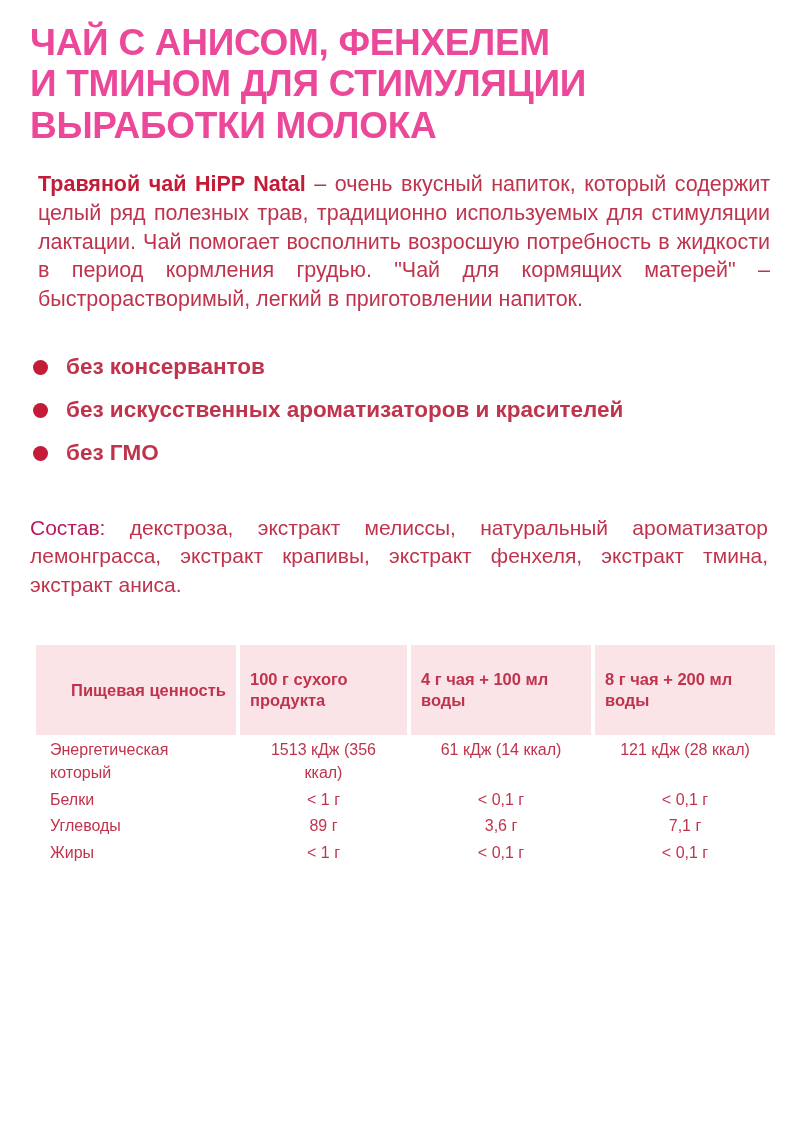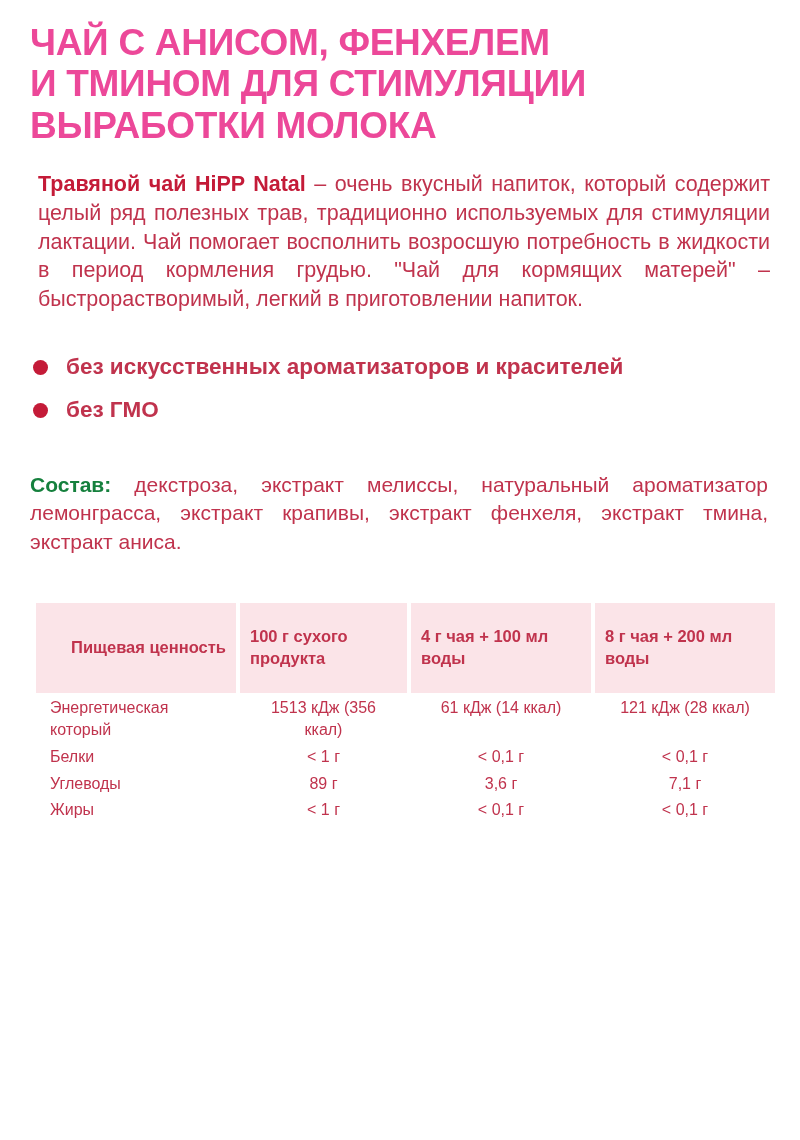--- a/index.html
+++ b/index.html
@@ -74,21 +74,21 @@
 
   
   .composition {
     font-size: 21px;
     line-height: 1.36;
     color: #c0334d;
     margin: 32px 0 0 0;
     text-align: justify;
     padding-right: 6px;
   }
-  .composition b { font-weight: bold; color: #15803d; }
+  .composition b { font-weight: normal; color: #be185d; }
 
   
   .nutri-table {
     margin: 42px 0 0 2px;
     width: 742px;
     border-collapse: separate;
     border-spacing: 4px;
     table-layout: fixed;
   }
   .nutri-table th,
@@ -142,20 +142,24 @@
 
   <h1 class="title">
     <span class="tline">ЧАЙ С АНИСОМ, ФЕНХЕЛЕМ</span>
     <span class="tline">И ТМИНОМ ДЛЯ СТИМУЛЯЦИИ</span>
     <span class="tline">ВЫРАБОТКИ МОЛОКА</span>
   </h1>
 
   <p class="intro"><b>Травяной чай HiPP Natal</b><span> – очень вкусный напиток, который содержит целый ряд полезных трав, традиционно используемых для стимуляции лактации. Чай помогает восполнить возросшую потребность в жидкости в период кормления грудью. "Чай для кормящих матерей" – быстрорастворимый, легкий в приготовлении напиток.</span></p>
 
   <ul class="bullets">
+    <li>
+      <span class="dot"></span>
+      <span>без консервантов</span>
+    </li>
     <li>
       <span class="dot"></span>
       <span>без искусственных ароматизаторов и красителей</span>
     </li>
     <li>
       <span class="dot"></span>
       <span>без ГМО</span>
     </li>
   </ul>
 

